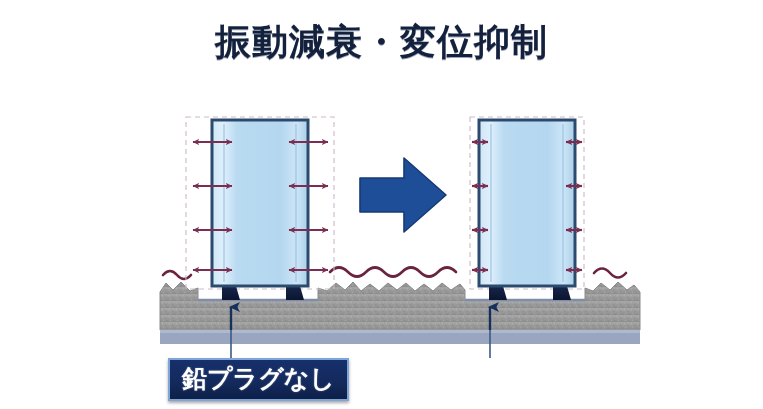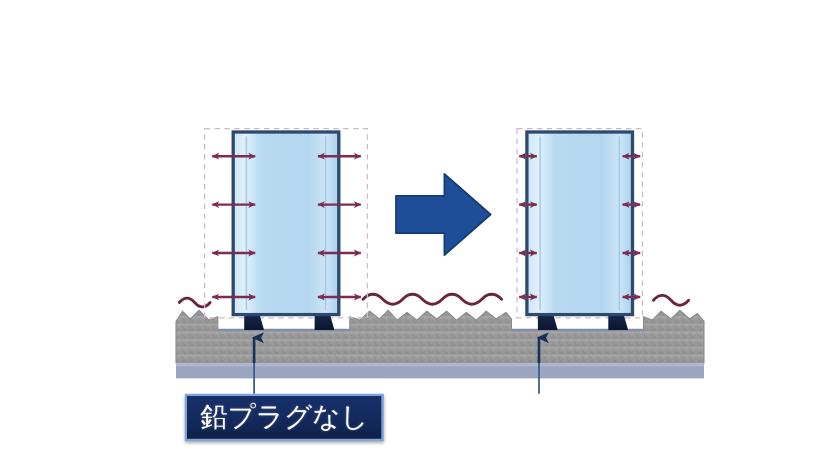--- a/index.html
+++ b/index.html
@@ -45,34 +45,35 @@
   }
 
   
   .label-box {
     position: absolute;
     background: linear-gradient(180deg, #16306b 0%, #142a5e 55%, #0e2048 100%);
     border: 2px solid #7fa5d8;
     box-shadow: 0 2px 3px rgba(0,0,0,0.35);
     color: #ffffff;
     font-size: 25px;
-    font-weight: normal;
+    font-weight: bold;
     line-height: 1;
     padding: 6px 12px 8px 12px;
     white-space: nowrap;
     text-shadow: 0 0 2px rgba(255,255,255,0.35);
   }
   #label-left  { left: 168px; top: 358px; }
   #label-right { left: 428px; top: 358px; }
 </style>
 </head>
 <body>
 
 <div id="stage">
 
+  <div id="title">振動減衰・変位抑制</div>
 
   <svg id="scene" width="763" height="409" viewBox="0 0 763 409">
 
     <defs>
 
       <linearGradient id="bldgGrad" x1="0" y1="0" x2="1" y2="0">
         <stop offset="0%" stop-color="#cfe6f7"></stop>
         <stop offset="12%" stop-color="#dff0fb"></stop>
         <stop offset="26%" stop-color="#b9daf1"></stop>
         <stop offset="72%" stop-color="#b4d7ef"></stop>

